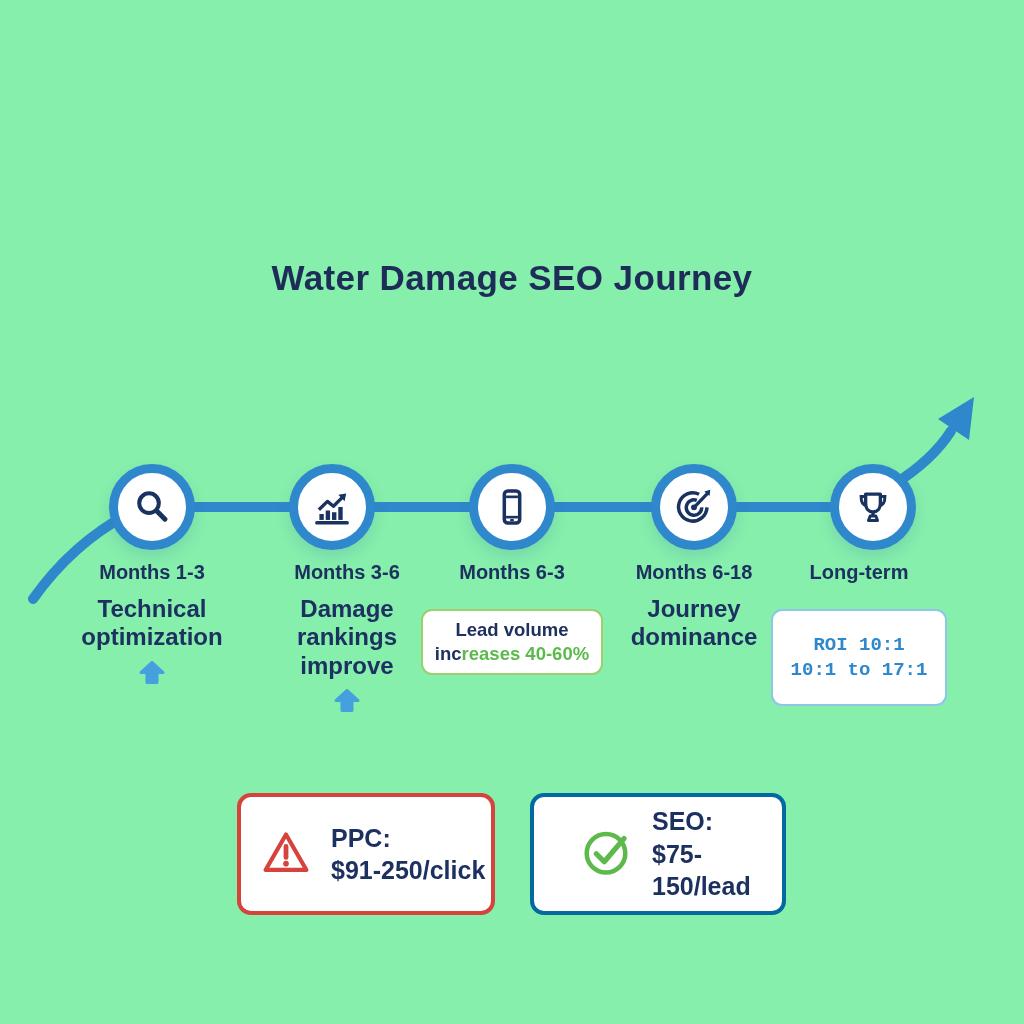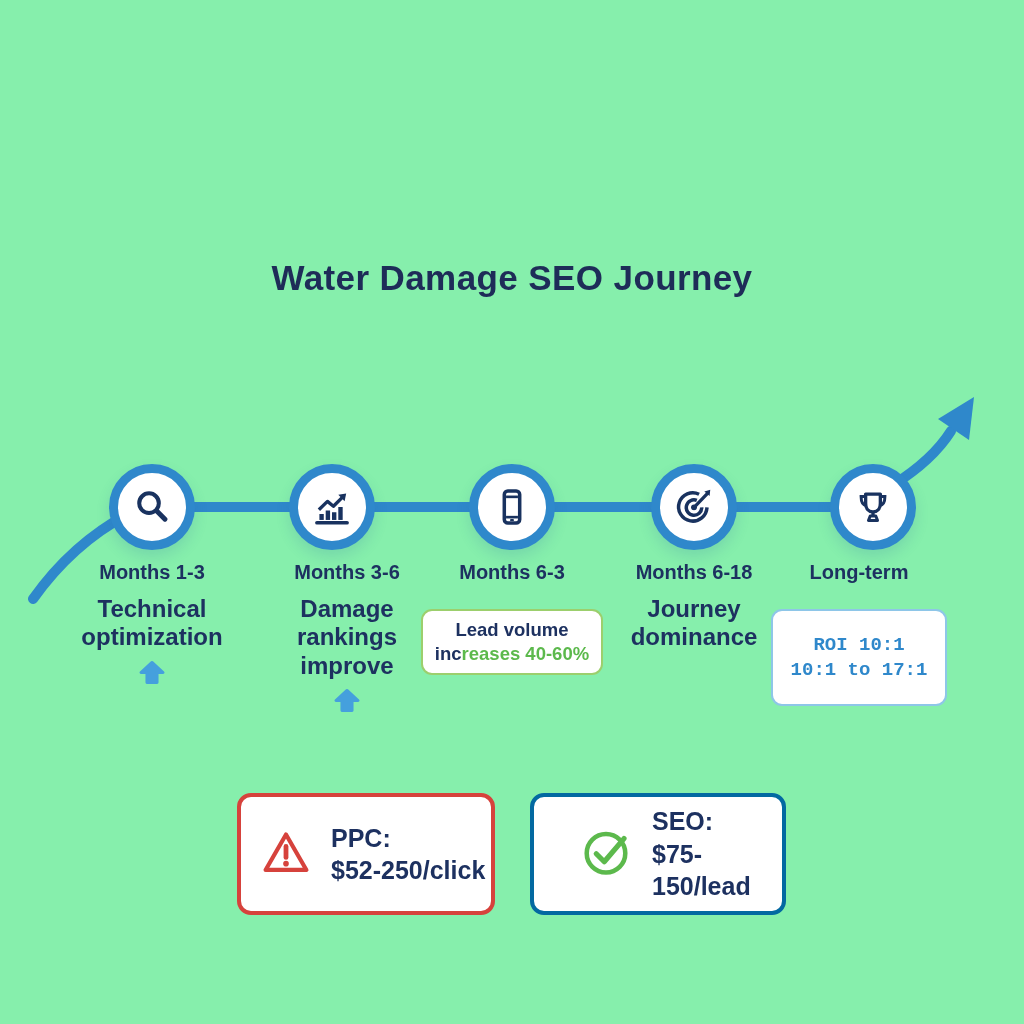--- a/index.html
+++ b/index.html
@@ -171,21 +171,21 @@
   <div class="card ppc">
     <div class="card-icon">
       <svg width="50" height="46" viewBox="0 0 24 22">
         <path d="M12,2.6 L21.8,19.6 H2.2 Z" fill="none" stroke="#d6423c" stroke-width="2" stroke-linejoin="round"></path>
         <line x1="12" y1="8.3" x2="12" y2="13.6" stroke="#d6423c" stroke-width="2.3" stroke-linecap="round"></line>
         <circle cx="12" cy="16.6" r="1.35" fill="#d6423c"></circle>
       </svg>
     </div>
     <div class="card-text">
       <div>PPC:</div>
-      <div>$52-250/click</div>
+      <div>$91-250/click</div>
     </div>
   </div>
 
   <div class="card seo">
     <div class="card-icon">
       <svg width="52" height="52" viewBox="0 0 24 24">
         <circle cx="12" cy="12.6" r="8.9" fill="none" stroke="#5cb94c" stroke-width="2.1"></circle>
         <path d="M7.5,12.8 L11.2,16.5 L20.3,5.8" fill="none" stroke="#5cb94c" stroke-width="2.4" stroke-linecap="round" stroke-linejoin="round"></path>
       </svg>
     </div>

